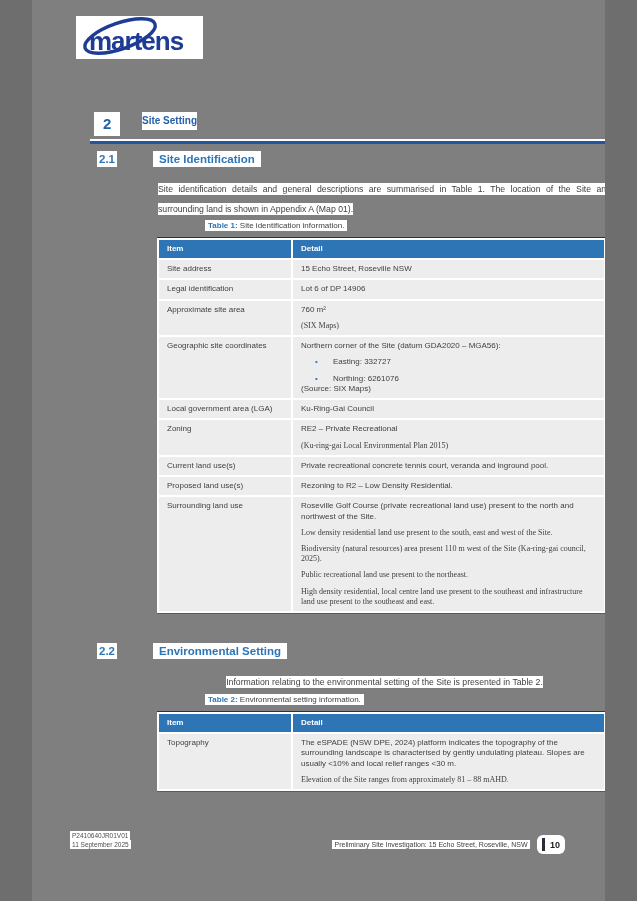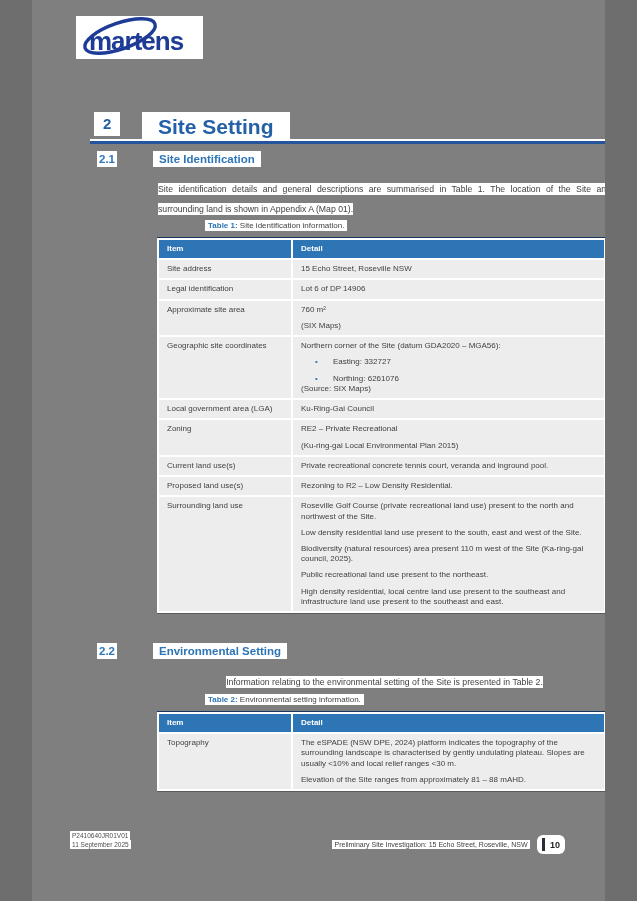--- a/index.html
+++ b/index.html
@@ -13,21 +13,21 @@
 
   
   .logo { position:absolute; left:44px; top:16px; width:127px; height:43px; background:#fff; }
   .logo svg { display:block; }
 
   
   .h1-row { position:absolute; left:62px; top:112px; height:26px; }
   .h1-num  { position:absolute; left:0; top:0; background:#fff; color:#2460A7;
              font-size:15px; font-weight:bold; padding:3px 9px 4px; }
   .h1-title{ position:absolute; left:48px; top:0; background:#fff; color:#2460A7;
-             font-size:21px; font-weight:bold; padding:3px 16px 4px; white-space:nowrap; }
+             font-size:10px; font-weight:bold; padding:3px 0 4px; white-space:nowrap; }
   .h1-rule { position:absolute; left:58px; top:139px; width:520px; height:0;
              border-top:2px solid #ffffff; border-bottom:3px solid #24549C; }
 
   
   .sec-num  { position:absolute; background:#fff; color:#2E75B6; font-size:11.5px;
               font-weight:bold; padding:2px 2px; }
   .sec-title{ position:absolute; background:#fff; color:#2E75B6; font-size:11.5px;
               font-weight:bold; padding:2px 6px; white-space:nowrap; }
 
   .para { position:absolute; left:126px; width:453px; font-size:8.7px; line-height:20px;
@@ -40,21 +40,21 @@
 
   
   .doc-table { position:absolute; left:125px; width:449px; border-collapse:separate;
                border-spacing:2px; background:#ffffff; table-layout:fixed;
                border-top:1.5px solid #17375E; border-bottom:1.5px solid #5a5a5a; }
   .doc-table th, .doc-table td { font-size:8px; line-height:1.28; vertical-align:top;
                text-align:left; padding:4px 8px; }
   .doc-table th { background:#2E75B6; color:#ffffff; font-weight:bold; }
   .doc-table td { background:#EDEDED; color:#3f3f3f; }
   .col-item { width:132px; }
-  .cell-p + .cell-p { margin-top:6px; }
+  .cell-p + .cell-p { margin-top:6px;font-family:Liberation Serif, serif; }
   .bullet-row { display:flex; margin:6px 0 0 14px; }
   .bullet-dot { color:#2E75B6; width:18px; flex:0 0 18px; }
 
   
   .footer-left { position:absolute; left:38px; top:832px; font-size:6.5px; color:#4d4d4d; }
   .footer-left div { margin-bottom:2px; }
   .footer-left .hl { padding:1px 2px; }
   .footer-right { position:absolute; top:835px; right:40px; display:flex; align-items:center; gap:7px; }
   .footer-title { font-size:7px; color:#3f3f3f; }
   .page-box { background:#fff; display:flex; align-items:center; gap:5px; padding:3px 5px;border-radius:6px; }

